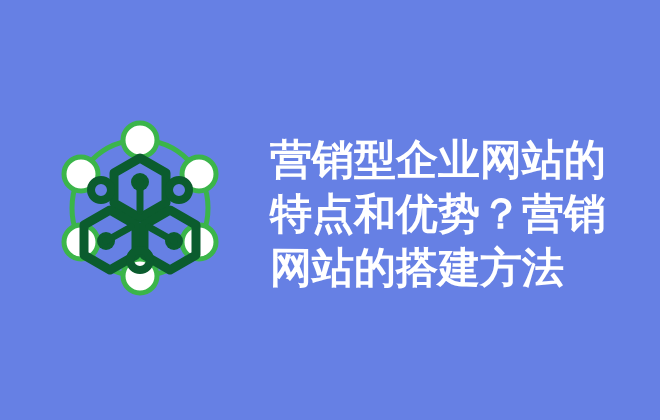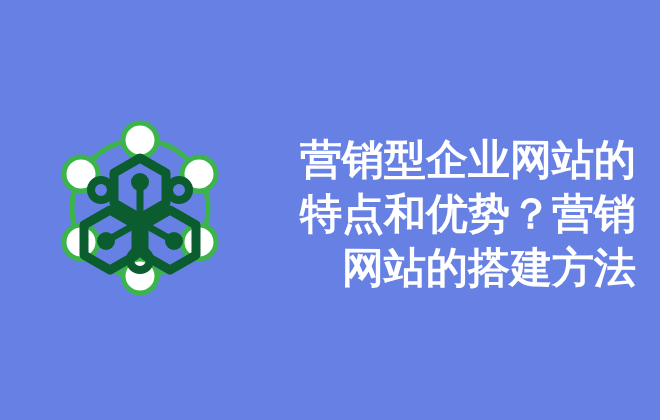--- a/index.html
+++ b/index.html
@@ -34,21 +34,21 @@
   #headline {
     position: absolute;
     left: 270px;
     top: 133px;
     width: 366px;
     color: #ffffff;
     font-size: 42px;
     font-weight: bold;
     line-height: 54px;
     letter-spacing: 0px;
-    text-align: right;
+    text-align: left;
     white-space: pre-wrap;
     word-break: break-all;
   }
 </style>
 </head>
 <body>
 
 <div id="banner">
 
   <div id="logo-block">

